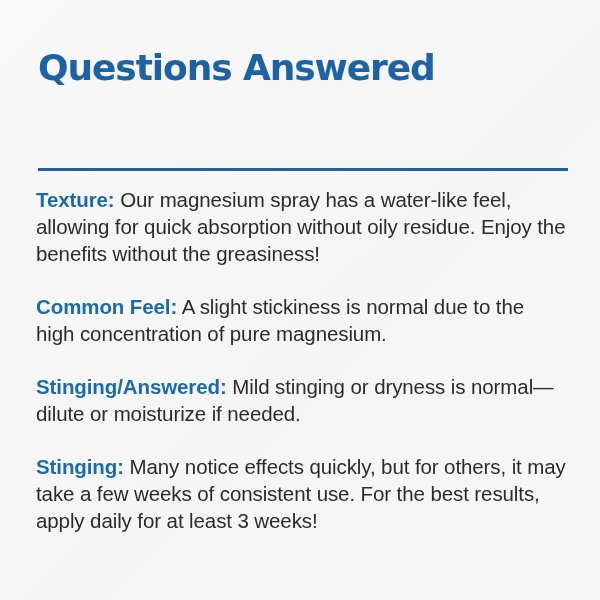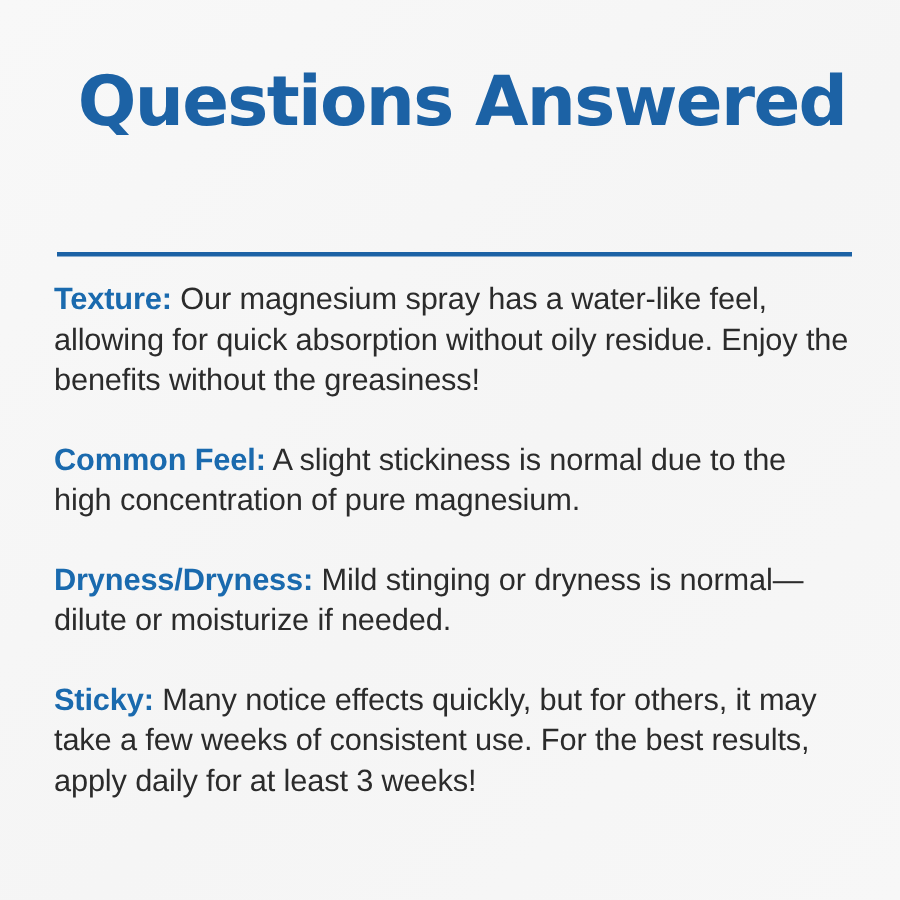--- a/index.html
+++ b/index.html
@@ -35,23 +35,22 @@
     font-size: 45px;
     line-height: 47px;
     letter-spacing: -1.4px;
     -webkit-font-smoothing: antialiased;
   }
   .heading-line {
     display: block;
     white-space: nowrap;
   }
   .heading-line-2 {
-    font-size: 46px;
+    font-size: 36px;
     letter-spacing: -1.1px;
-    text-align: center;
   }
 
   
   .divider {
     position: absolute;
     left: 38px;
     top: 168px;
     width: 530px;
     height: 3px;
     background: #1c62a5;
@@ -99,21 +98,21 @@
 
     <p class="faq-item">
       <span class="faq-label">Texture:</span><span class="faq-text"> Our magnesium spray has a water-like feel, allowing for quick absorption without oily residue. Enjoy the benefits without the greasiness!</span>
     </p>
 
     <p class="faq-item">
       <span class="faq-label">Common Feel:</span><span class="faq-text"> A slight stickiness is normal due to the high concentration of pure magnesium.</span>
     </p>
 
     <p class="faq-item">
-      <span class="faq-label">Dryness/Dryness:</span><span class="faq-text"> Mild stinging or dryness is normal—dilute or moisturize if needed.</span>
+      <span class="faq-label">Stinging/Answered:</span><span class="faq-text"> Mild stinging or dryness is normal—dilute or moisturize if needed.</span>
     </p>
 
     <p class="faq-item">
-      <span class="faq-label">Sticky:</span><span class="faq-text"> Many notice effects quickly, but for others, it may take a few weeks of consistent use. For the best results, apply daily for at least 3 weeks!</span>
+      <span class="faq-label">Stinging:</span><span class="faq-text"> Many notice effects quickly, but for others, it may take a few weeks of consistent use. For the best results, apply daily for at least 3 weeks!</span>
     </p>
 
   </div>
 </div>
 
 </body></html>

